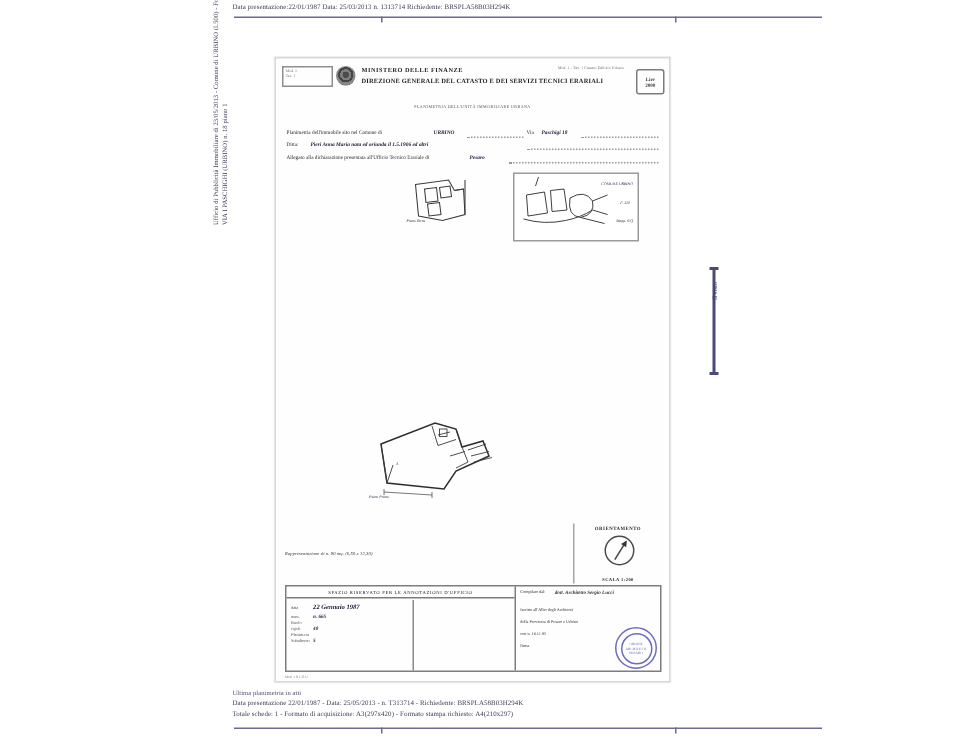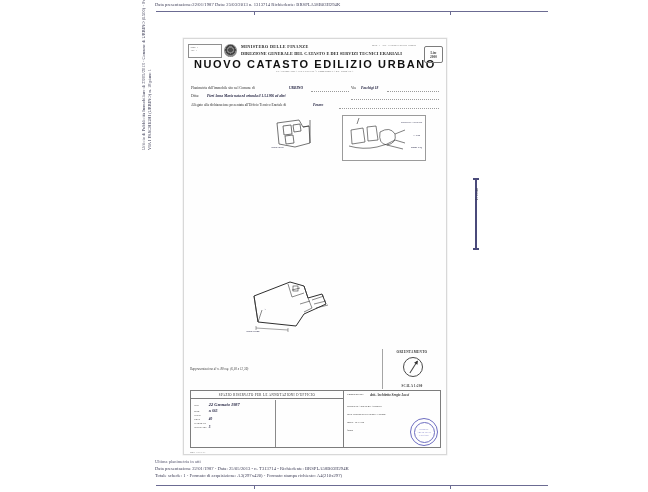--- a/index.html
+++ b/index.html
@@ -211,21 +211,20 @@
   <div class="sheet">
 
     <div class="hdr">
       <div class="stampbox">
         <div>Mod. 1</div>
         <div>Tav. 1</div>
       </div>
       <div class="crest"></div>
       <div class="m1">MINISTERO DELLE FINANZE</div>
       <div class="m2">DIREZIONE GENERALE DEL CATASTO E DEI SERVIZI TECNICI ERARIALI</div>
-      <div class="bigtitle">NUOVO CATASTO EDILIZIO URBANO</div>
       <div class="subtitle">PLANIMETRIA DELL'UNITÀ IMMOBILIARE URBANA</div>
       <div class="notecorner">Mod. 1 - Tav. 1 Catasto Edilizio Urbano</div>
       <div class="taxstamp">
         <span>Lire</span>
         <span>2000</span>
       </div>
     </div>
 
     <div class="form">
       <div class="frow">

